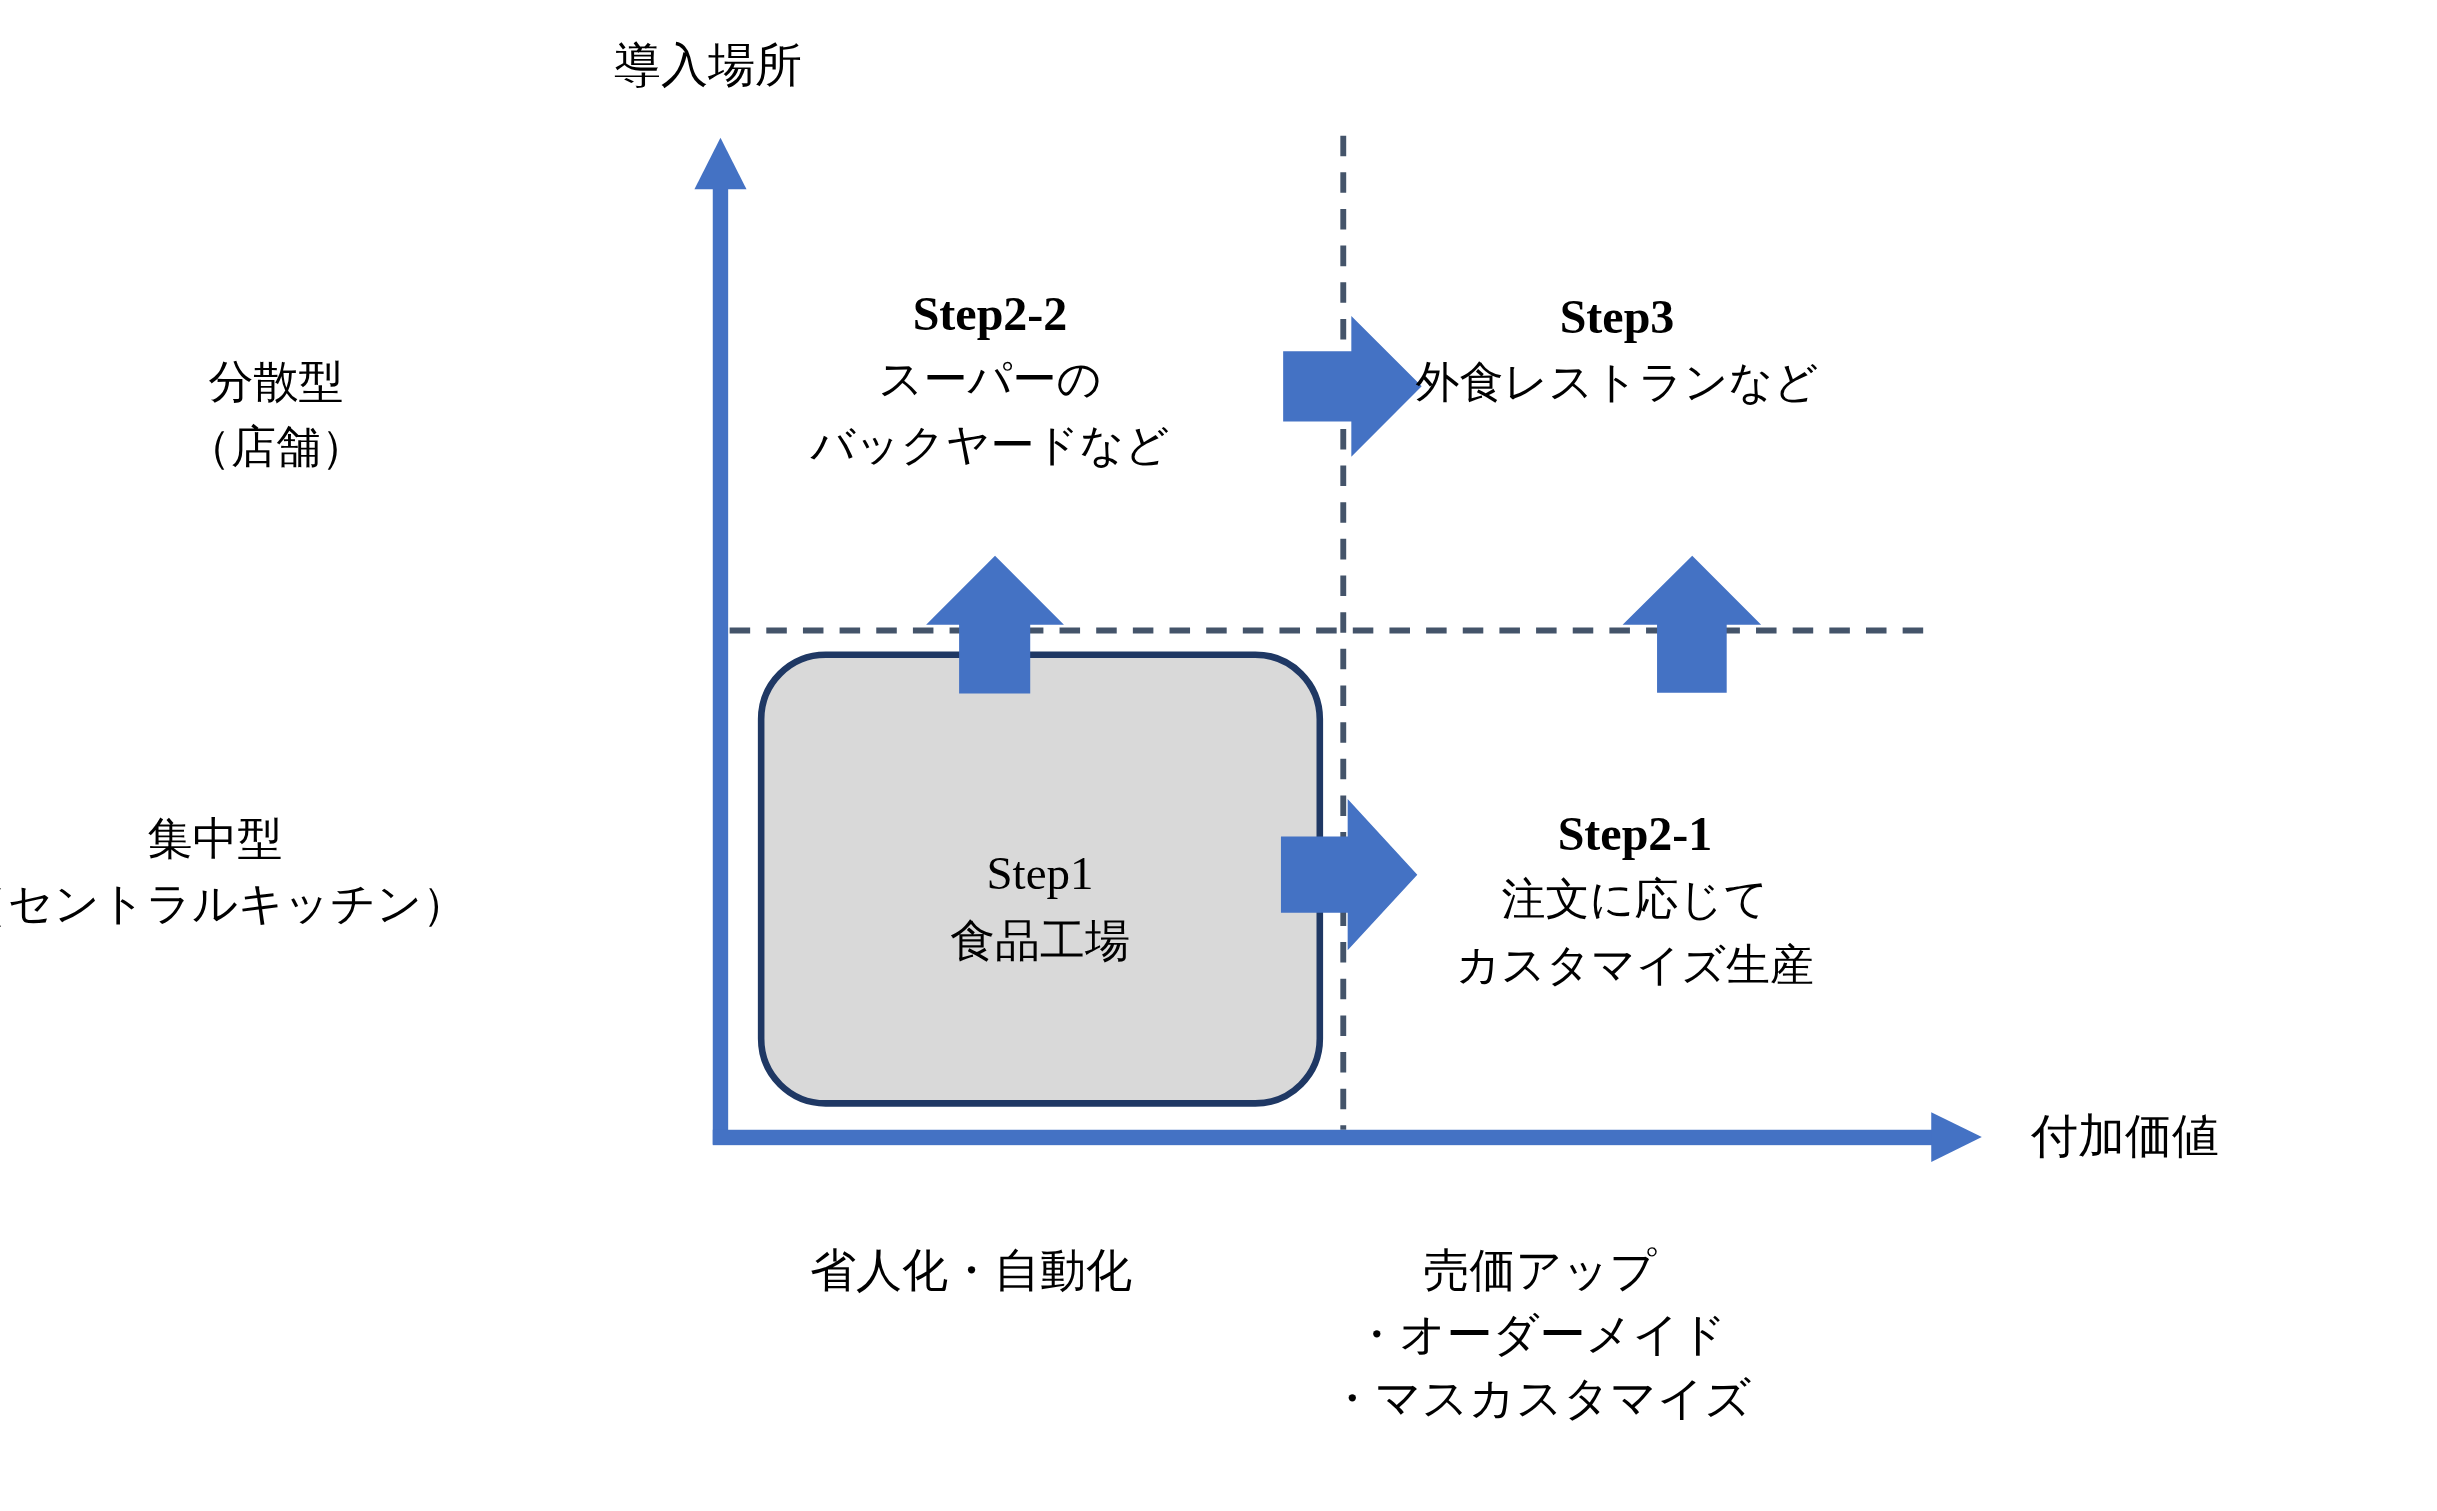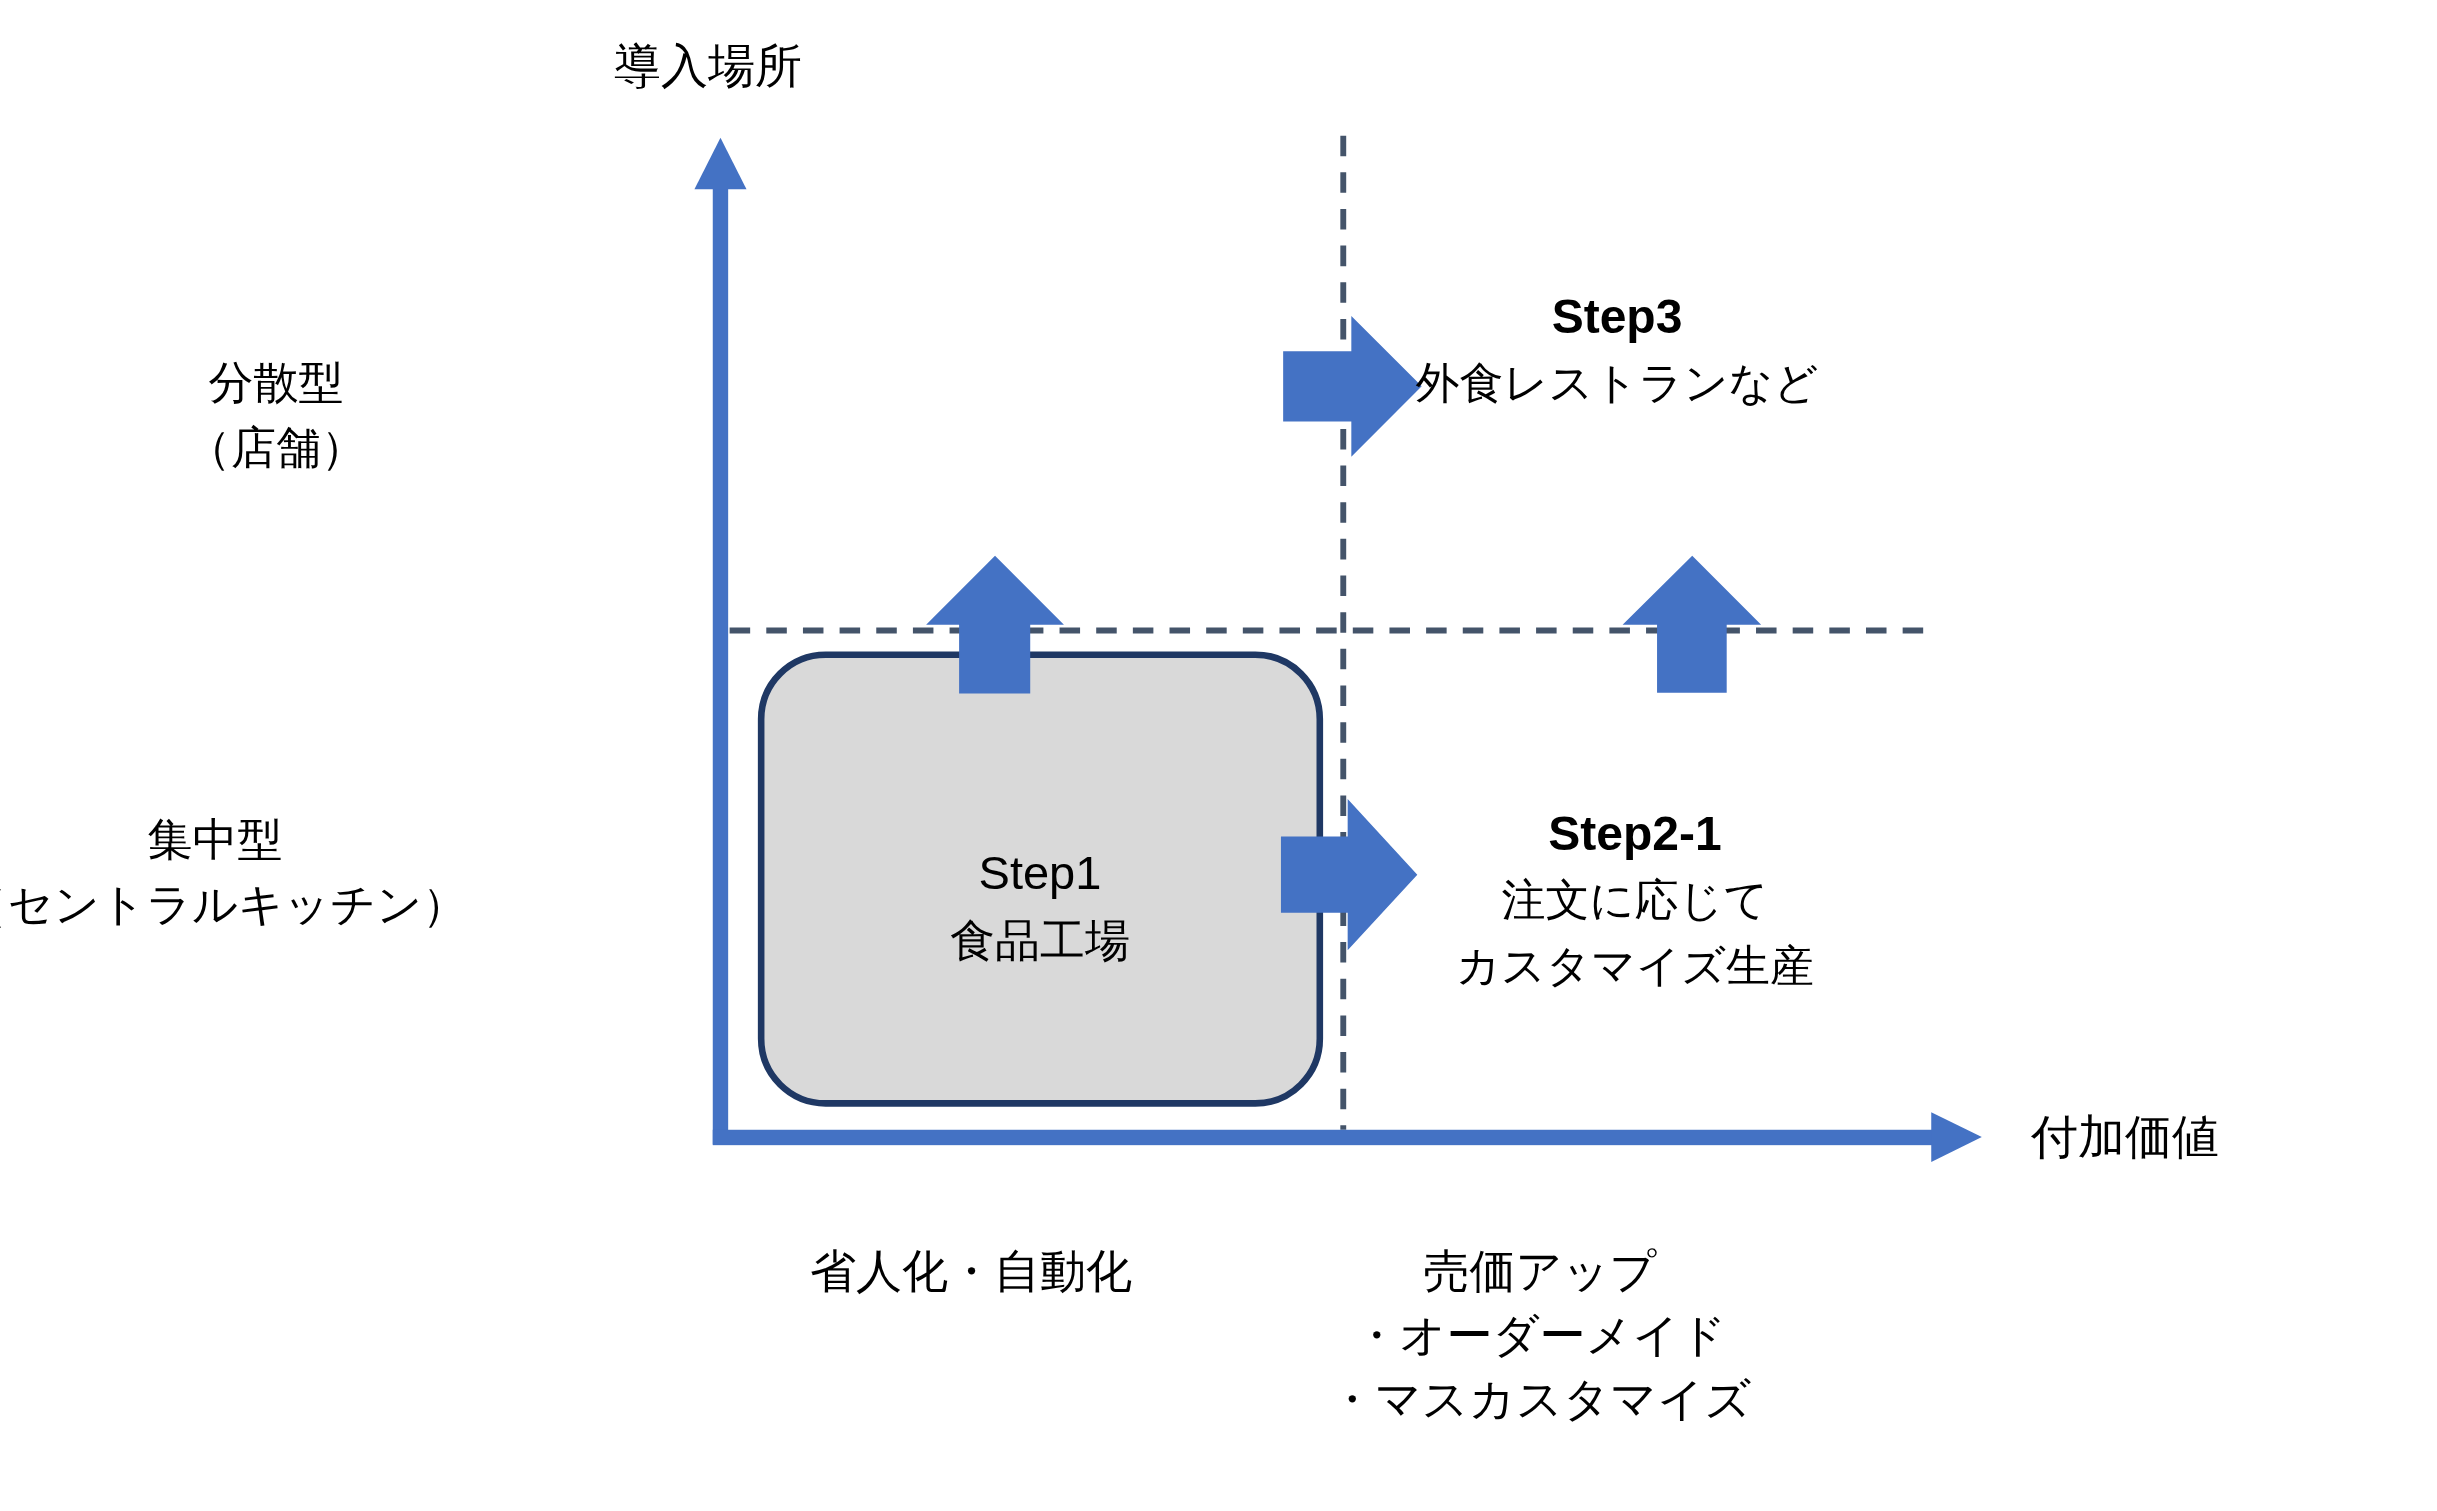--- a/index.html
+++ b/index.html
@@ -5,21 +5,21 @@
   html, body {
     margin: 0;
     padding: 0;
     background: #ffffff;
   }
   #stage {
     position: relative;
     width: 2438px;
     height: 1511px;
     background: #ffffff;
-    font-family: Liberation Sans, sans-serif;
+    font-family: Liberation Serif, serif;
     color: #000000;
     overflow: hidden;
   }
   #diagram-svg {
     position: absolute;
     left: 0;
     top: 0;
     width: 2438px;
     height: 1511px;
   }
@@ -71,20 +71,25 @@
 
   <div class="txt quad-label" style="left:276px; top:350px;">
     <div>分散型</div>
     <div>（店舗）</div>
   </div>
   <div class="txt quad-label" style="left:215px; top:807px;">
     <div>集中型</div>
     <div>（セントラルキッチン）</div>
   </div>
 
+  <div class="txt step-block" style="left:990px; top:281px;">
+    <div class="step-title">Step2-2</div>
+    <div>スーパーの</div>
+    <div>バックヤードなど</div>
+  </div>
 
   <div class="txt step-block" style="left:1617px; top:284px;">
     <div class="step-title">Step3</div>
     <div>外食レストランなど</div>
   </div>
 
   <div class="txt step-block" style="left:1617px; top:801px;margin-left:18px;">
     <div class="step-title">Step2-1</div>
     <div>注文に応じて</div>
     <div>カスタマイズ生産</div>

